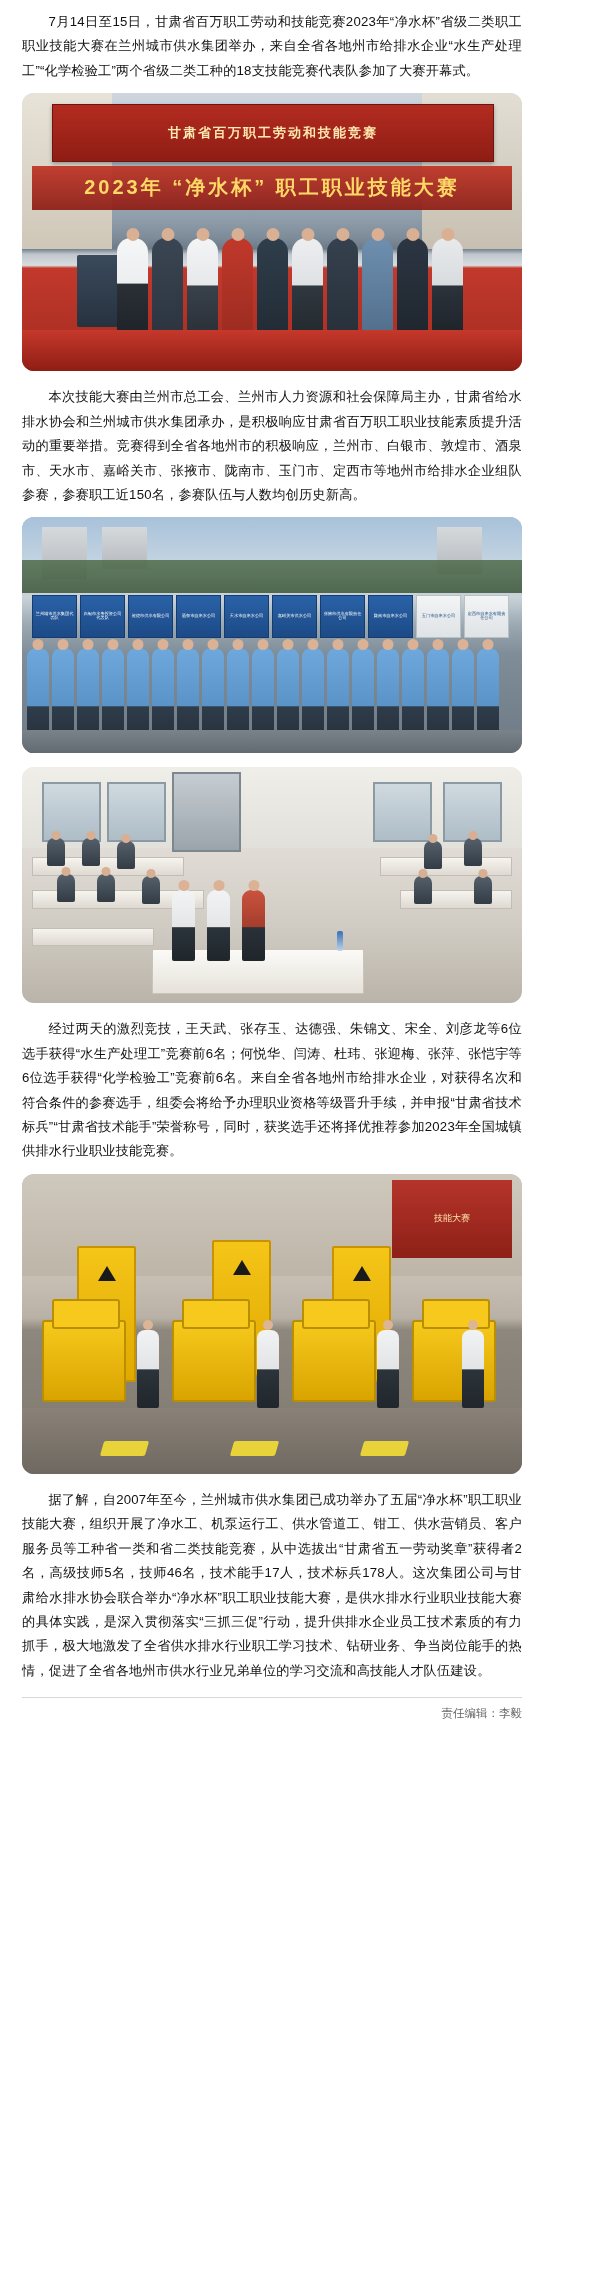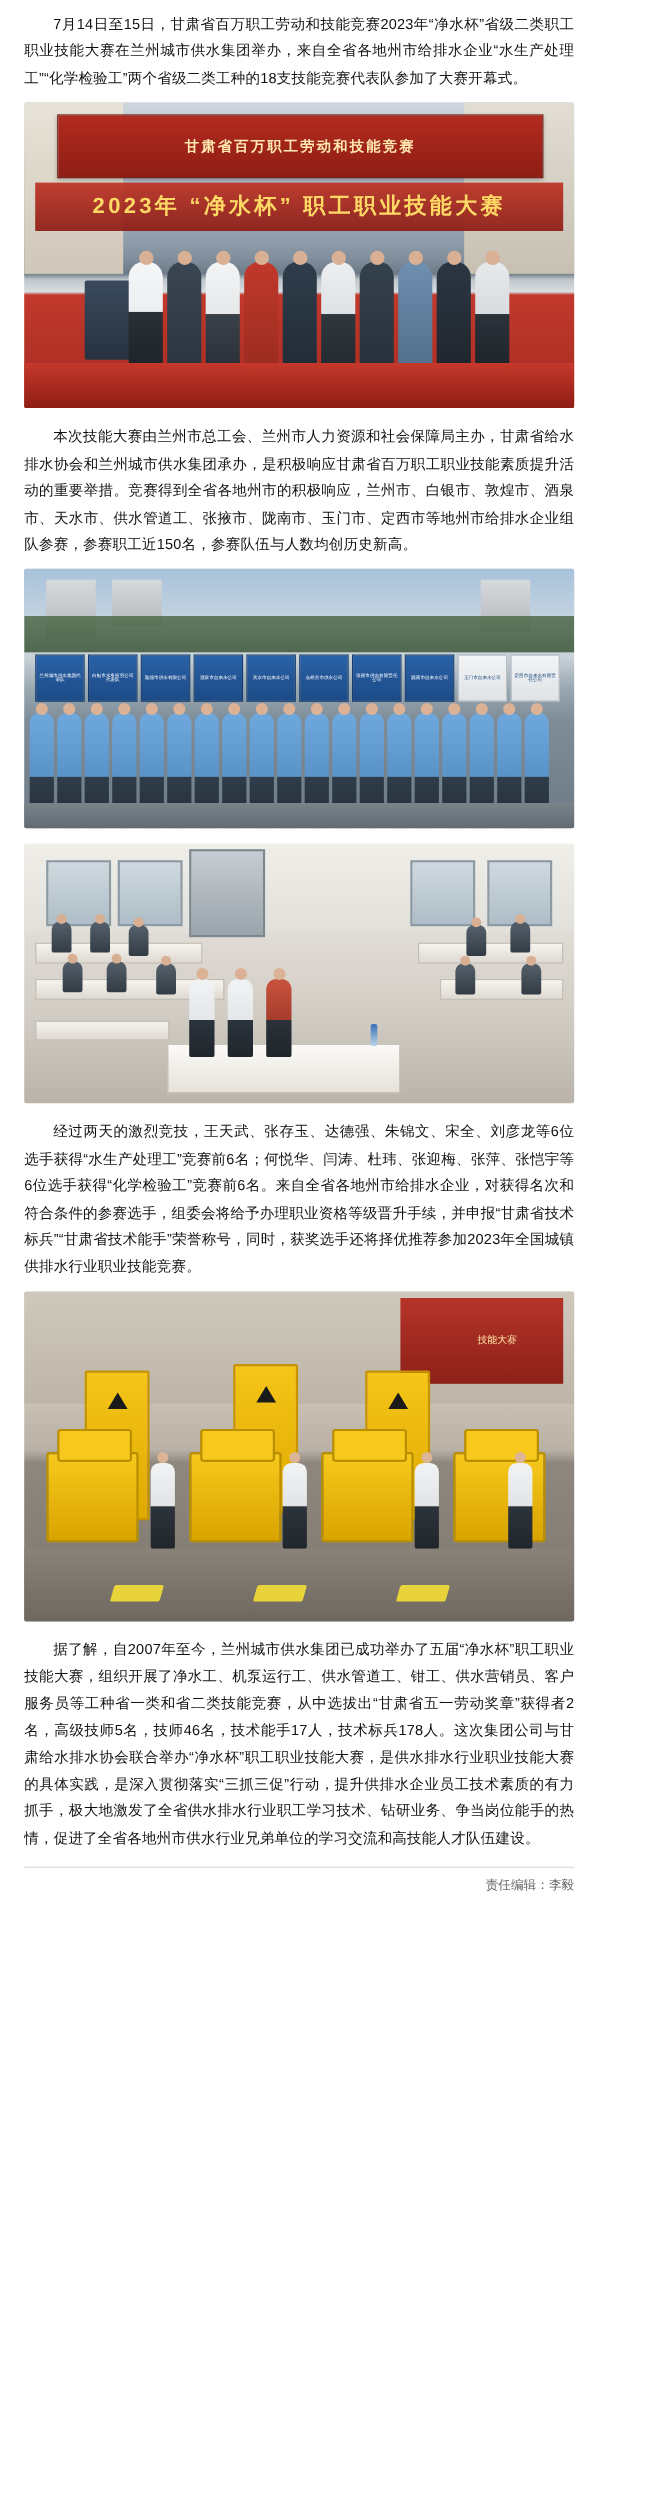--- a/index.html
+++ b/index.html
@@ -27,21 +27,21 @@
     color: #111111;
     letter-spacing: 0.2px;
   }
   .figure {
     margin: 6px 0 14px 0;
     width: 100%;
   }
   .photo {
     width: 100%;
     display: block;
-    border-radius: 2px;
+    border-radius: 12px;
     position: relative;
     overflow: hidden;
   }
 
   
   .p1 {
     height: 278px;
     background:
       linear-gradient(to bottom, #cfd6dd 0%, #b9c4cf 18%, #a8b4c0 30%, #9aa7b4 38%, #8e9ca9 46%, #7e8c99 52%, #6d7b88 56%, #bfc6cc 58%, #d9dde0 62%, #c2392c 63%, #a32a20 100%);
   }
@@ -165,21 +165,21 @@
 
   
   .p4 {
     height: 300px;
     background: linear-gradient(to bottom, #d7cfc4 0%, #cfc6ba 28%, #b9b1a6 48%, #8e877d 52%, #7e776e 100%);
   }
   .p4 .bkwall { position:absolute; left:0; top:0; width:100%; height:34%;
     background: linear-gradient(to bottom,#cfc8bc,#bdb5a8); }
   .p4 .redsign { position:absolute; right:2%; top:2%; width:24%; height:26%;
     background: linear-gradient(to bottom,#b5342a,#8d2018); color:#ffe4a8;
-    font-size:9px; display:flex; align-items:center; justify-content:center;padding-left:28px; }
+    font-size:9px; display:flex; align-items:center; justify-content:center; }
   .p4 .yellowpanel { position:absolute; width:11%; height:44%;
     background: linear-gradient(to bottom,#f5c518,#e0a900);
     border:2px solid #c79400; border-radius:2px; }
   .p4 .yellowpanel .tri { position:absolute; left:50%; top:14%; transform:translateX(-50%);
     width:0; height:0; border-left:9px solid transparent; border-right:9px solid transparent;
     border-bottom:15px solid #1a1a1a; }
   .p4 .rig { position:absolute; bottom:24%; width:16%; height:26%;
     background: linear-gradient(to bottom,#f7c91c,#d9a400); border:2px solid #b98f00;
     border-radius:3px; }
   .p4 .rig:after { content:""; position:absolute; left:10%; top:-30%;
@@ -246,21 +246,21 @@
             <span class="head"></span>
           </div>
         <div class="person" style="left:82%;background:linear-gradient(to bottom,#e7e9eb 0%,#d9dcdf 50%,#2b333b 51%,#1e242a 100%);">
             <span class="head"></span>
           </div>
       </div>
       <div class="carpet"></div>
     </div>
   </div>
 
-  <p class="para">本次技能大赛由兰州市总工会、兰州市人力资源和社会保障局主办，甘肃省给水排水协会和兰州城市供水集团承办，是积极响应甘肃省百万职工职业技能素质提升活动的重要举措。竞赛得到全省各地州市的积极响应，兰州市、白银市、敦煌市、酒泉市、天水市、供水管道工、张掖市、陇南市、玉门市、定西市等地州市给排水企业组队参赛，参赛职工近150名，参赛队伍与人数均创历史新高。</p>
+  <p class="para">本次技能大赛由兰州市总工会、兰州市人力资源和社会保障局主办，甘肃省给水排水协会和兰州城市供水集团承办，是积极响应甘肃省百万职工职业技能素质提升活动的重要举措。竞赛得到全省各地州市的积极响应，兰州市、白银市、敦煌市、酒泉市、天水市、嘉峪关市、张掖市、陇南市、玉门市、定西市等地州市给排水企业组队参赛，参赛职工近150名，参赛队伍与人数均创历史新高。</p>
 
   <div class="figure">
     <div class="photo p2">
       <div class="sky"></div>
       <div class="bld" style="left:4%;"></div>
       <div class="bld" style="left:16%;height:18%;"></div>
       <div class="bld" style="right:8%;height:20%;"></div>
       <div class="treeline"></div>
       <div class="flagrow">
         <div class="flag" style="left:0%;">兰州城市供水集团代表队</div>

